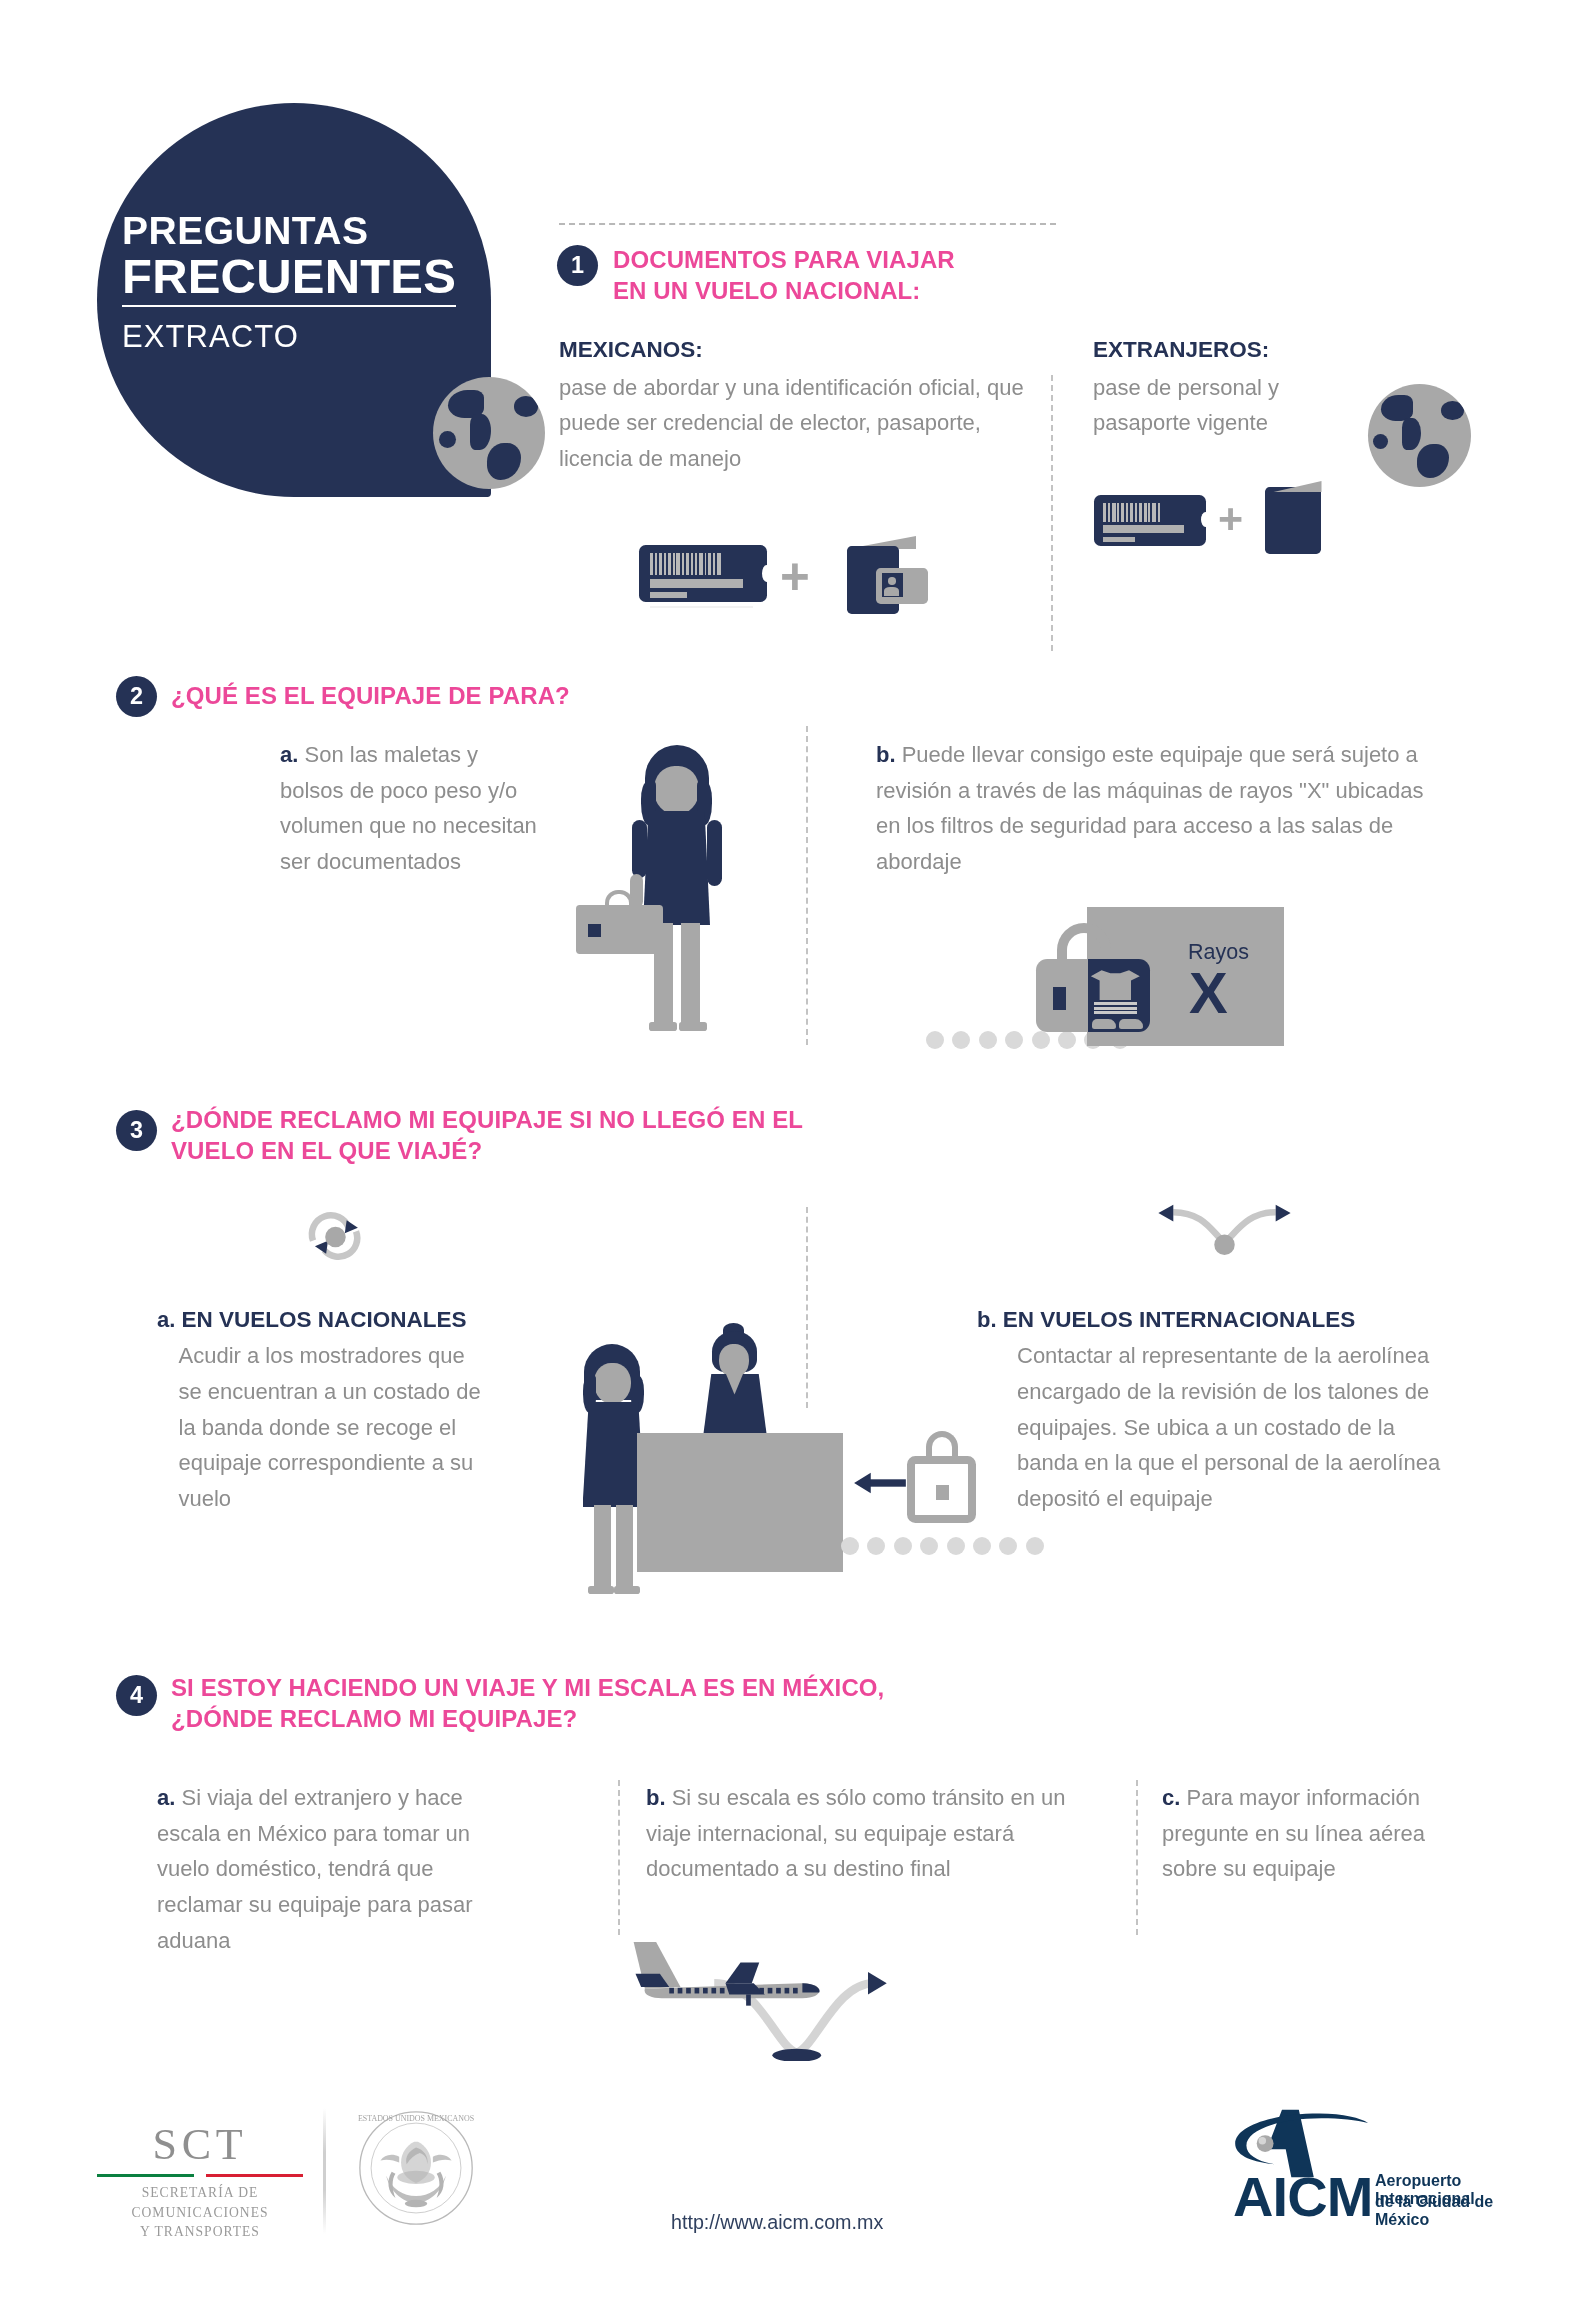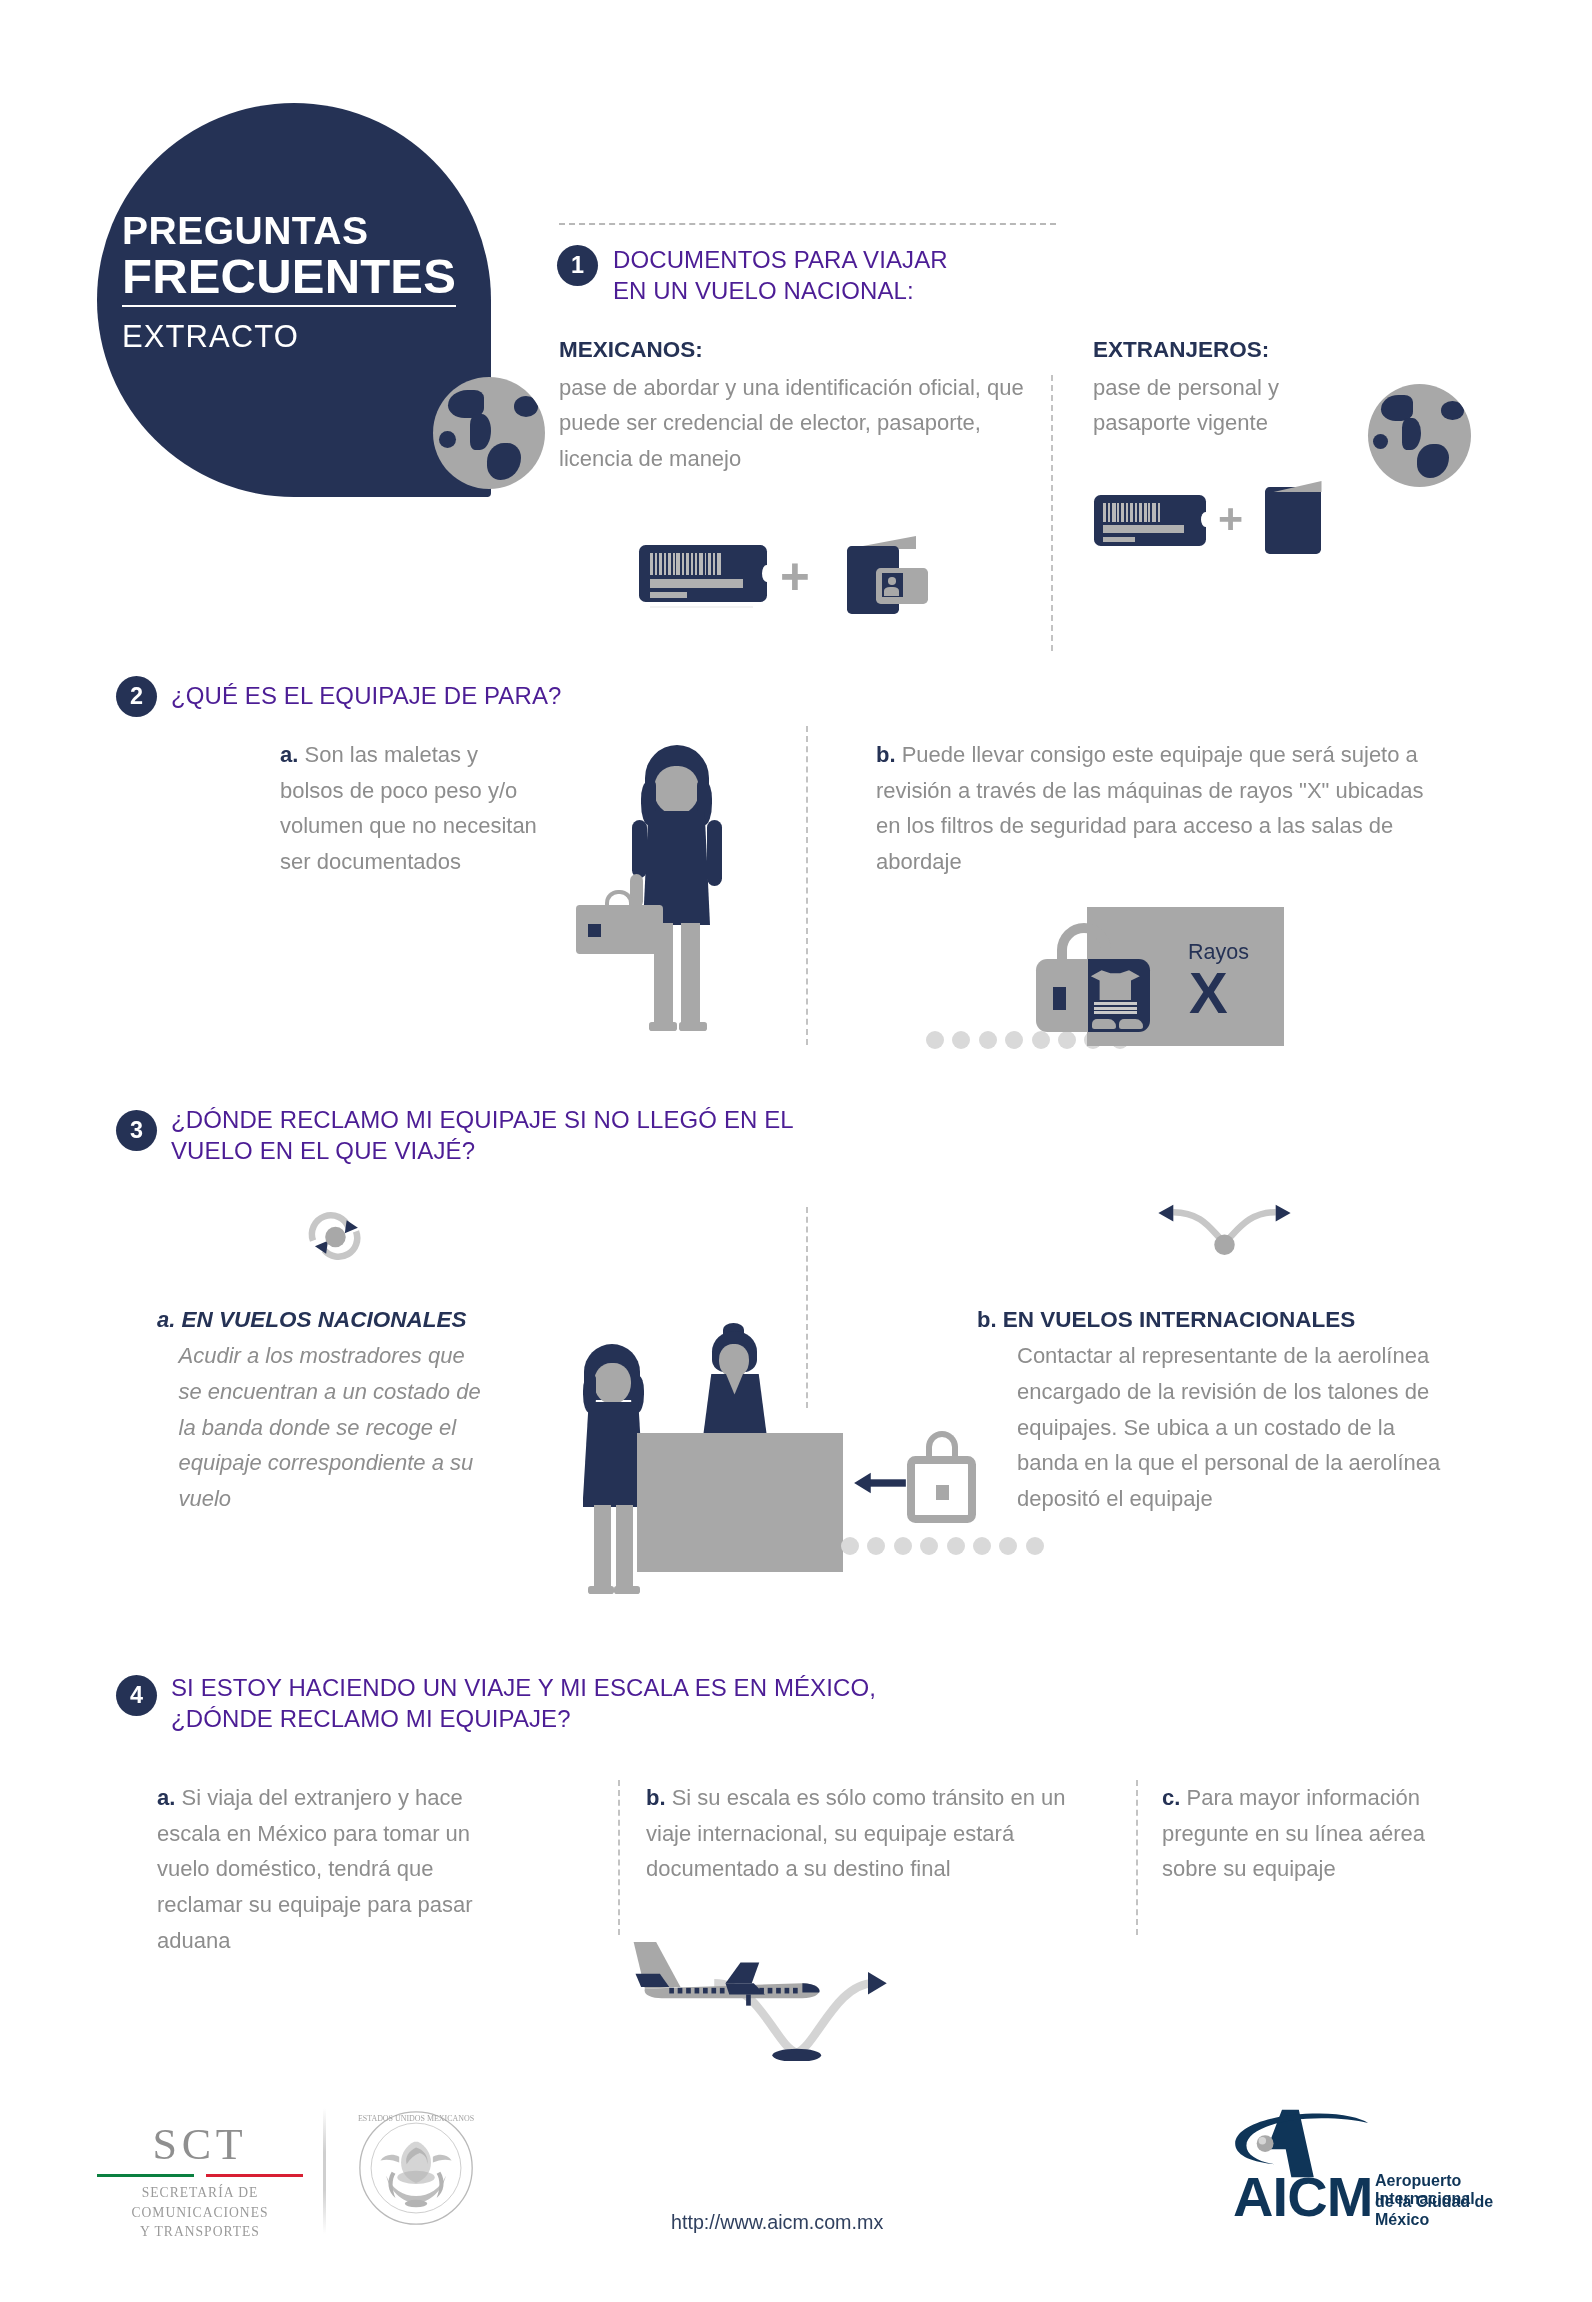--- a/index.html
+++ b/index.html
@@ -33,21 +33,21 @@
   .dash-v {
     position:absolute; width:0;
     border-left:2.8px dashed #c3c3c3;
   }
   .qnum {
     position:absolute; width:41px; height:41px; border-radius:50%;
     background:#253255; color:#fff; font-size:23.4px; font-weight:bold;
     display:flex; align-items:center; justify-content:center;
   }
   .qtitle {
-    position:absolute; font-size:24px; font-weight:normal; color:#4c1d95;
+    position:absolute; font-size:24px; font-weight:bold; color:#ec4899;
     line-height:1.30; letter-spacing:0.1px;
   }
   .body-txt {
     position:absolute; font-size:22px; color:#8d8d8d; line-height:1.62;
   }
   .body-txt .lbl { color:#253255; font-weight:bold; }
   .sub-head { font-size:22.5px; font-weight:bold; color:#253255; }
   .strong-navy { color:#253255; font-weight:bold; }
 
   
@@ -302,21 +302,21 @@
   </svg>
 
   <svg style="position:absolute; left:1145px; top:1201px;" width="159" height="54" viewBox="0 0 170 58">
     <path d="M30 12 C60 12 70 30 82 42" fill="none" stroke="#c7c7c7" stroke-width="7"></path>
     <path d="M140 12 C112 12 100 30 88 42" fill="none" stroke="#c7c7c7" stroke-width="7"></path>
     <polygon points="30,4 30,22 14,13" fill="#253255"></polygon>
     <polygon points="140,4 140,22 156,13" fill="#253255"></polygon>
     <circle cx="85" cy="47" r="11" fill="#a8a8a8"></circle>
   </svg>
 
-  <div style="position:absolute; left:157px; top:1302px; width:333px; font-size:22px; color:#8d8d8d; line-height:1.62;font-style:italic;">
+  <div style="position:absolute; left:157px; top:1302px; width:333px; font-size:22px; color:#8d8d8d; line-height:1.62;">
     <div>
       <span class="strong-navy">a.</span>
       <span class="sub-head">EN VUELOS NACIONALES</span>
     </div>
     <div style="margin-left:21.5px;">Acudir a los mostradores que se encuentran a un costado de la banda donde se recoge el equipaje correspondiente a su vuelo</div>
   </div>
 
   <div class="dash-v" style="left:806px; top:1207px; height:201px;"></div>
 
   <div style="position:absolute; left:977px; top:1302px; width:478px; font-size:22px; color:#8d8d8d; line-height:1.62;">

